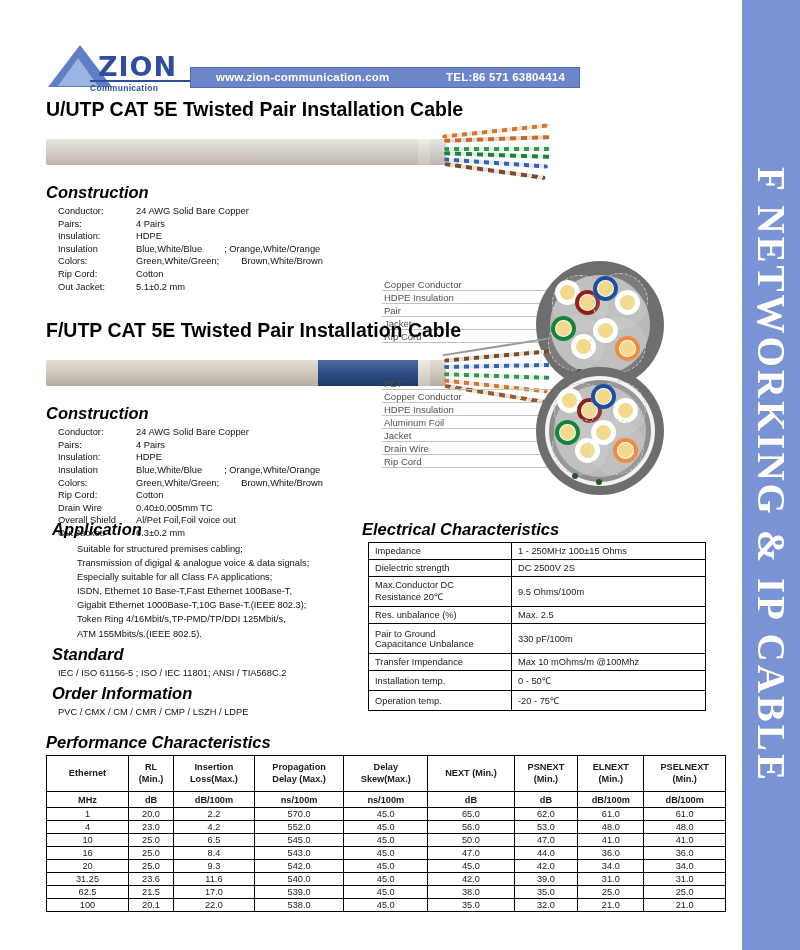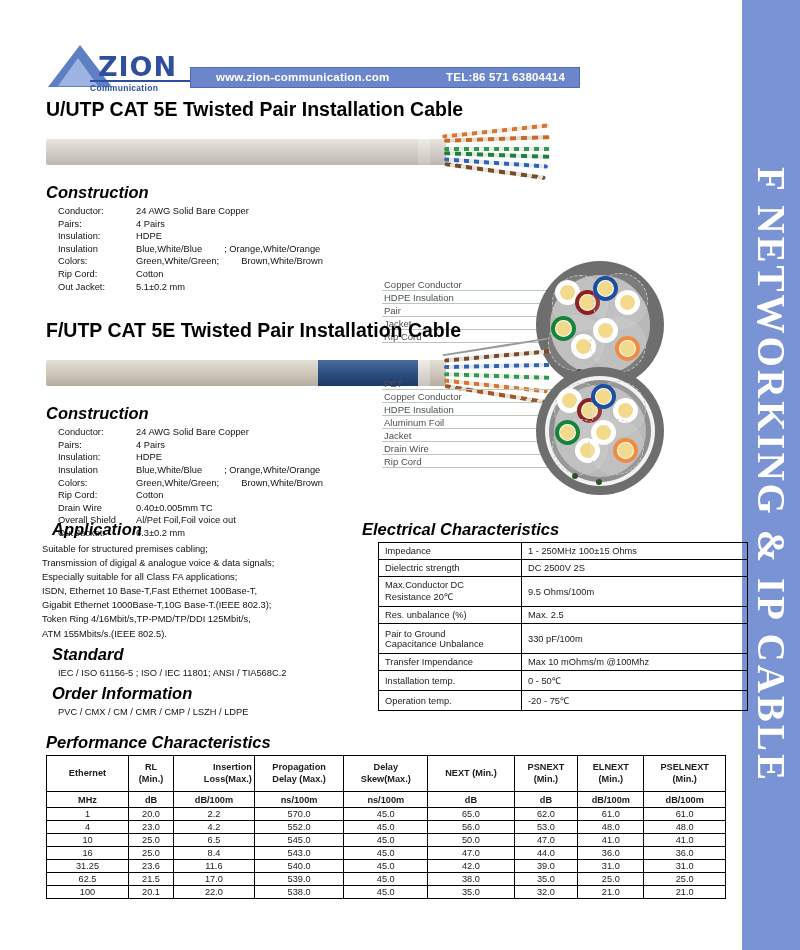--- a/index.html
+++ b/index.html
@@ -112,27 +112,27 @@
   .pair{ position:absolute; width:56px; height:56px; border-radius:50%;
     border:1px dashed #c9c9c9; background:rgba(255,255,255,.10);}
   .cond{ position:absolute; width:25px; height:25px; border-radius:50%;
     background:#ffffff; display:flex; align-items:center; justify-content:center;}
   .cond i{ width:15px;height:15px;border-radius:50%;background:#f2d98c;display:block;}
   .cond.col{ border:4px solid #000; }
 
   
   .lower{ position:absolute; left:0; top:516px; width:742px; }
   .app-col{ position:absolute; left:0; top:0; width:350px; }
-  .app-list{ margin-left:42px; font-size:9.3px; line-height:14.1px; color:#111; }
+  .app-list{ margin-left:77px; font-size:9.3px; line-height:14.1px; color:#111; }
   .std-line, .ord-line{ margin-left:58px; font-size:9.3px; line-height:13px; color:#111; }
 
   
   .el-col{ position:absolute; left:358px; top:0; width:384px; }
   table{ border-collapse:collapse; }
-  .el-table{ margin-left:20px; width:370px; border:1.5px solid #000; }
+  .el-table{ margin-left:10px; width:338px; border:1.5px solid #000; }
   .el-table td{ border:1px solid #000; font-size:9.3px; padding:3px 6px; height:17px;}
   .el-table td.k{ width:143px; }
   .el-table td.v{ }
   .el-table tr.tall td{ height:30px; }
 
   
   .perf{ position:absolute; left:46px; top:729px; width:784px; }
   .perf-table{ width:680px; border:1.5px solid #000; }
   .perf-table th, .perf-table td{
     border:1px solid #000; text-align:center; font-size:9.2px;
@@ -435,21 +435,21 @@
   </div>
 
   <div class="perf">
     <div class="sec-head" style="margin-left:0;">Performance Characteristics</div>
     <table class="perf-table">
       <thead>
         <tr>
           <th style="white-space:pre-line;">Ethernet</th>
           <th style="white-space:pre-line;">RL
 (Min.)</th>
-          <th style="white-space:pre-line;text-align:right;">Insertion
+          <th style="white-space:pre-line;">Insertion
 Loss(Max.)</th>
           <th style="white-space:pre-line;">Propagation
 Delay (Max.)</th>
           <th style="white-space:pre-line;">Delay
 Skew(Max.)</th>
           <th style="white-space:pre-line;">NEXT (Min.)</th>
           <th style="white-space:pre-line;">PSNEXT
 (Min.)</th>
           <th style="white-space:pre-line;">ELNEXT
 (Min.)</th>
@@ -507,20 +507,31 @@
             <td>25.0</td>
             <td>8.4</td>
             <td>543.0</td>
             <td>45.0</td>
             <td>47.0</td>
             <td>44.0</td>
             <td>36.0</td>
             <td>36.0</td>
           </tr>
           <tr>
+            <td>20</td>
+            <td>25.0</td>
+            <td>9.3</td>
+            <td>542.0</td>
+            <td>45.0</td>
+            <td>45.0</td>
+            <td>42.0</td>
+            <td>34.0</td>
+            <td>34.0</td>
+          </tr>
+          <tr>
             <td>31.25</td>
             <td>23.6</td>
             <td>11.6</td>
             <td>540.0</td>
             <td>45.0</td>
             <td>42.0</td>
             <td>39.0</td>
             <td>31.0</td>
             <td>31.0</td>
           </tr>

